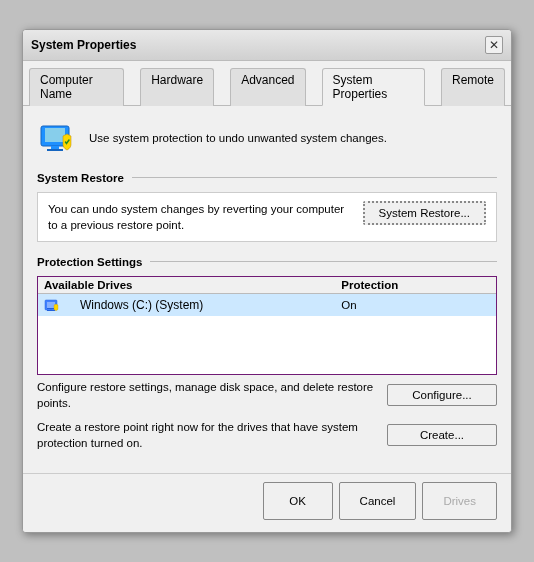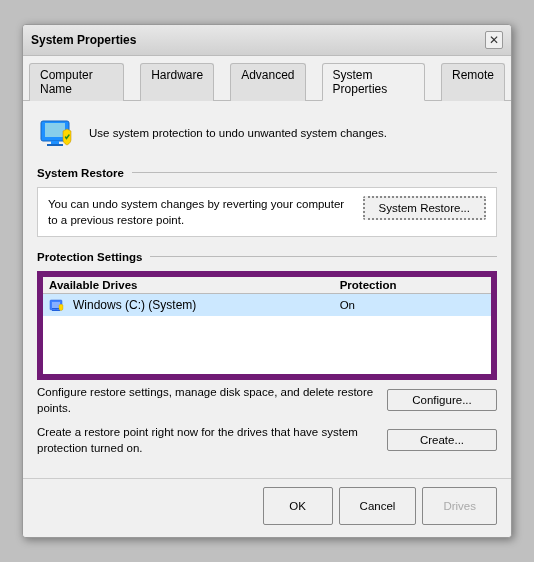--- a/index.html
+++ b/index.html
@@ -162,21 +162,21 @@
 
     .btn-dotted {
       border: 2px dotted #888;
     }
 
     .protection-settings-area {
       margin-bottom: 10px;
     }
 
     .drives-table {
-      border: 6px solid #701a75;
+      border: 1px solid #701a75;
       background: #fff;
       margin-bottom: 4px;
       overflow: hidden;
     }
 
     .drives-table-header {
       display: flex;
       background: #f0f0f0;
       border-bottom: 1px solid #bbb;
       padding: 2px 6px;
@@ -207,21 +207,21 @@
     }
 
     .drives-row.selected {
       background: #cce8ff;
     }
 
     .drive-name {
       flex: 2;
       display: flex;
       align-items: center;
-      gap: 8px;
+      gap: 20px;
       font-size: 11.5px;
     }
 
     .drive-icon {
       width: 16px;
       height: 16px;
       flex-shrink: 0;
     }
 
     .drive-protection {

